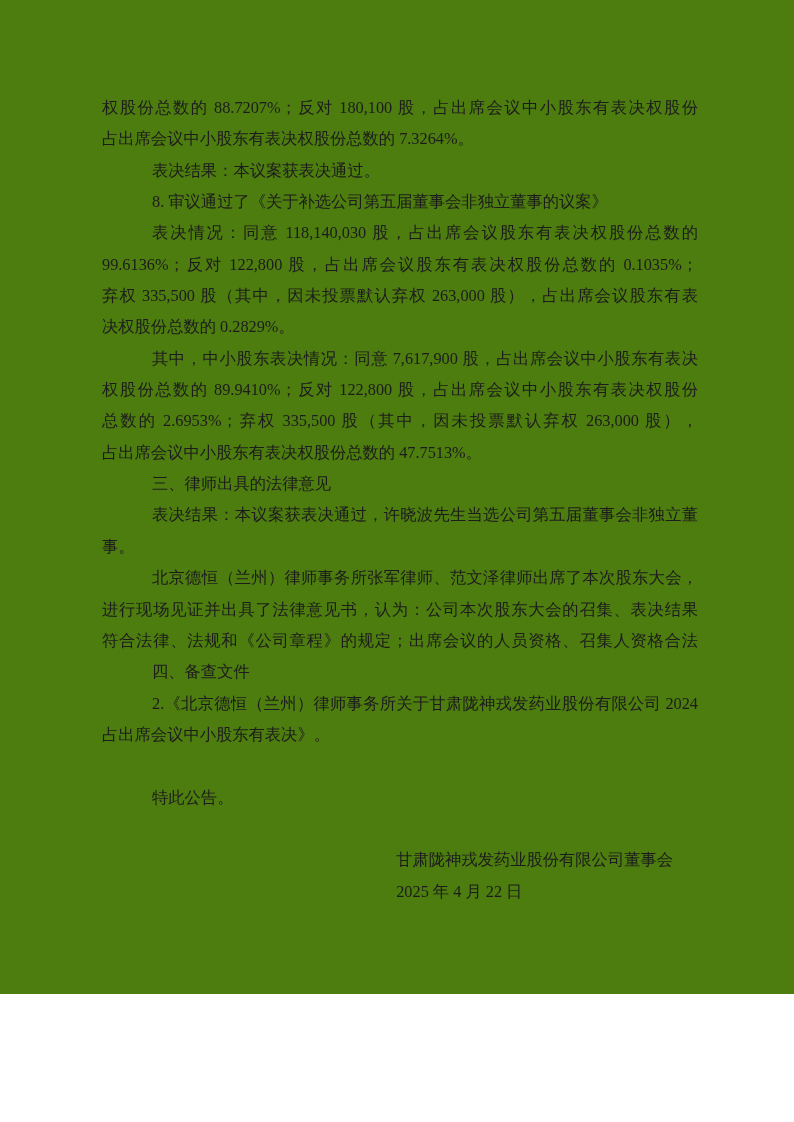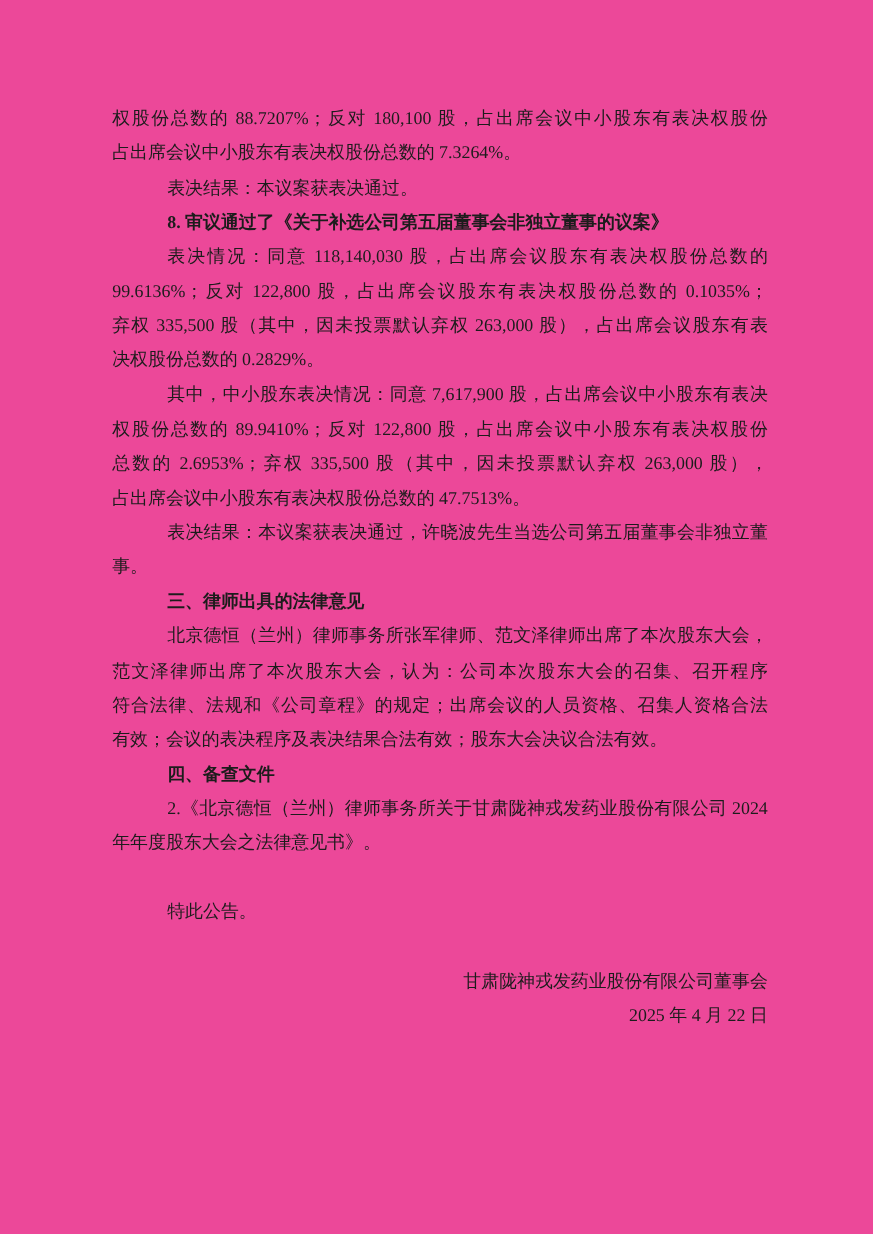--- a/index.html
+++ b/index.html
@@ -1,43 +1,44 @@
 <!DOCTYPE html>
 <html><head>
 <meta charset="utf-8">
 <style>
   html, body { margin: 0; padding: 0; background: #ffffff; }
   .page {
     position: relative;
     width: 794px;
-    height: 1122px;
-    background: #ec4899;
+    height: 994px;
+    background: #4d7c0f;
     overflow: hidden;
     font-family: "Liberation Serif", "DejaVu Serif", serif;
   }
   .content {
     position: absolute;
     left: 102px;
     top: 92px;
     width: 596px;
     font-size: 16.3px;
     line-height: 31.35px;
     color: #1c1c1c;
     text-align: left;
   }
   .block { margin: 0; padding: 0; }
   .line { min-height: 31.35px; }
   .line.just { text-align: justify; text-align-last: justify; }
   .line.ind { text-indent: 50px; }
-  .line.bold { font-weight: 700; }
+  .line.bold { font-weight: 400; }
   .spacer { height: 31.35px; }
   .sig {
     margin-left: auto;
+    margin-right: 25px;
     width: fit-content;
-    text-align: right;
+    text-align: left;
   }
   .sig .line { white-space: nowrap; }
 </style>
 </head>
 <body>
 
 <div class="page">
   <div class="content" id="doc-root">
       <div class="block">
         <div class="line just">权股份总数的 88.7207%；反对 180,100 股，占出席会议中小股东有表决权股份</div>
@@ -55,38 +56,37 @@
         <div class="line just">弃权 335,500 股（其中，因未投票默认弃权 263,000 股），占出席会议股东有表</div>
         <div class="line">决权股份总数的 0.2829%。</div>
       </div>
       <div class="block">
         <div class="line just ind">其中，中小股东表决情况：同意 7,617,900 股，占出席会议中小股东有表决</div>
         <div class="line just">权股份总数的 89.9410%；反对 122,800 股，占出席会议中小股东有表决权股份</div>
         <div class="line just">总数的 2.6953%；弃权 335,500 股（其中，因未投票默认弃权 263,000 股），</div>
         <div class="line">占出席会议中小股东有表决权股份总数的 47.7513%。</div>
       </div>
       <div class="block">
+        <div class="line ind bold">三、律师出具的法律意见</div>
+      </div>
+      <div class="block">
         <div class="line just ind">表决结果：本议案获表决通过，许晓波先生当选公司第五届董事会非独立董</div>
         <div class="line">事。</div>
       </div>
       <div class="block">
-        <div class="line ind bold">三、律师出具的法律意见</div>
-      </div>
-      <div class="block">
         <div class="line just ind">北京德恒（兰州）律师事务所张军律师、范文泽律师出席了本次股东大会，</div>
-        <div class="line just">范文泽律师出席了本次股东大会，认为：公司本次股东大会的召集、召开程序</div>
+        <div class="line just">进行现场见证并出具了法律意见书，认为：公司本次股东大会的召集、表决结果</div>
         <div class="line just">符合法律、法规和《公司章程》的规定；出席会议的人员资格、召集人资格合法</div>
-        <div class="line">有效；会议的表决程序及表决结果合法有效；股东大会决议合法有效。</div>
       </div>
       <div class="block">
         <div class="line ind bold">四、备查文件</div>
       </div>
       <div class="block">
         <div class="line just ind">2.《北京德恒（兰州）律师事务所关于甘肃陇神戎发药业股份有限公司 2024</div>
-        <div class="line">年年度股东大会之法律意见书》。</div>
+        <div class="line">占出席会议中小股东有表决》。</div>
       </div>
       <div class="spacer"></div>
       <div class="block">
         <div class="line ind">特此公告。</div>
       </div>
       <div class="spacer"></div>
       <div class="sig">
         <div class="line">甘肃陇神戎发药业股份有限公司董事会</div>
         <div class="line">2025 年 4 月 22 日</div>
       </div>

